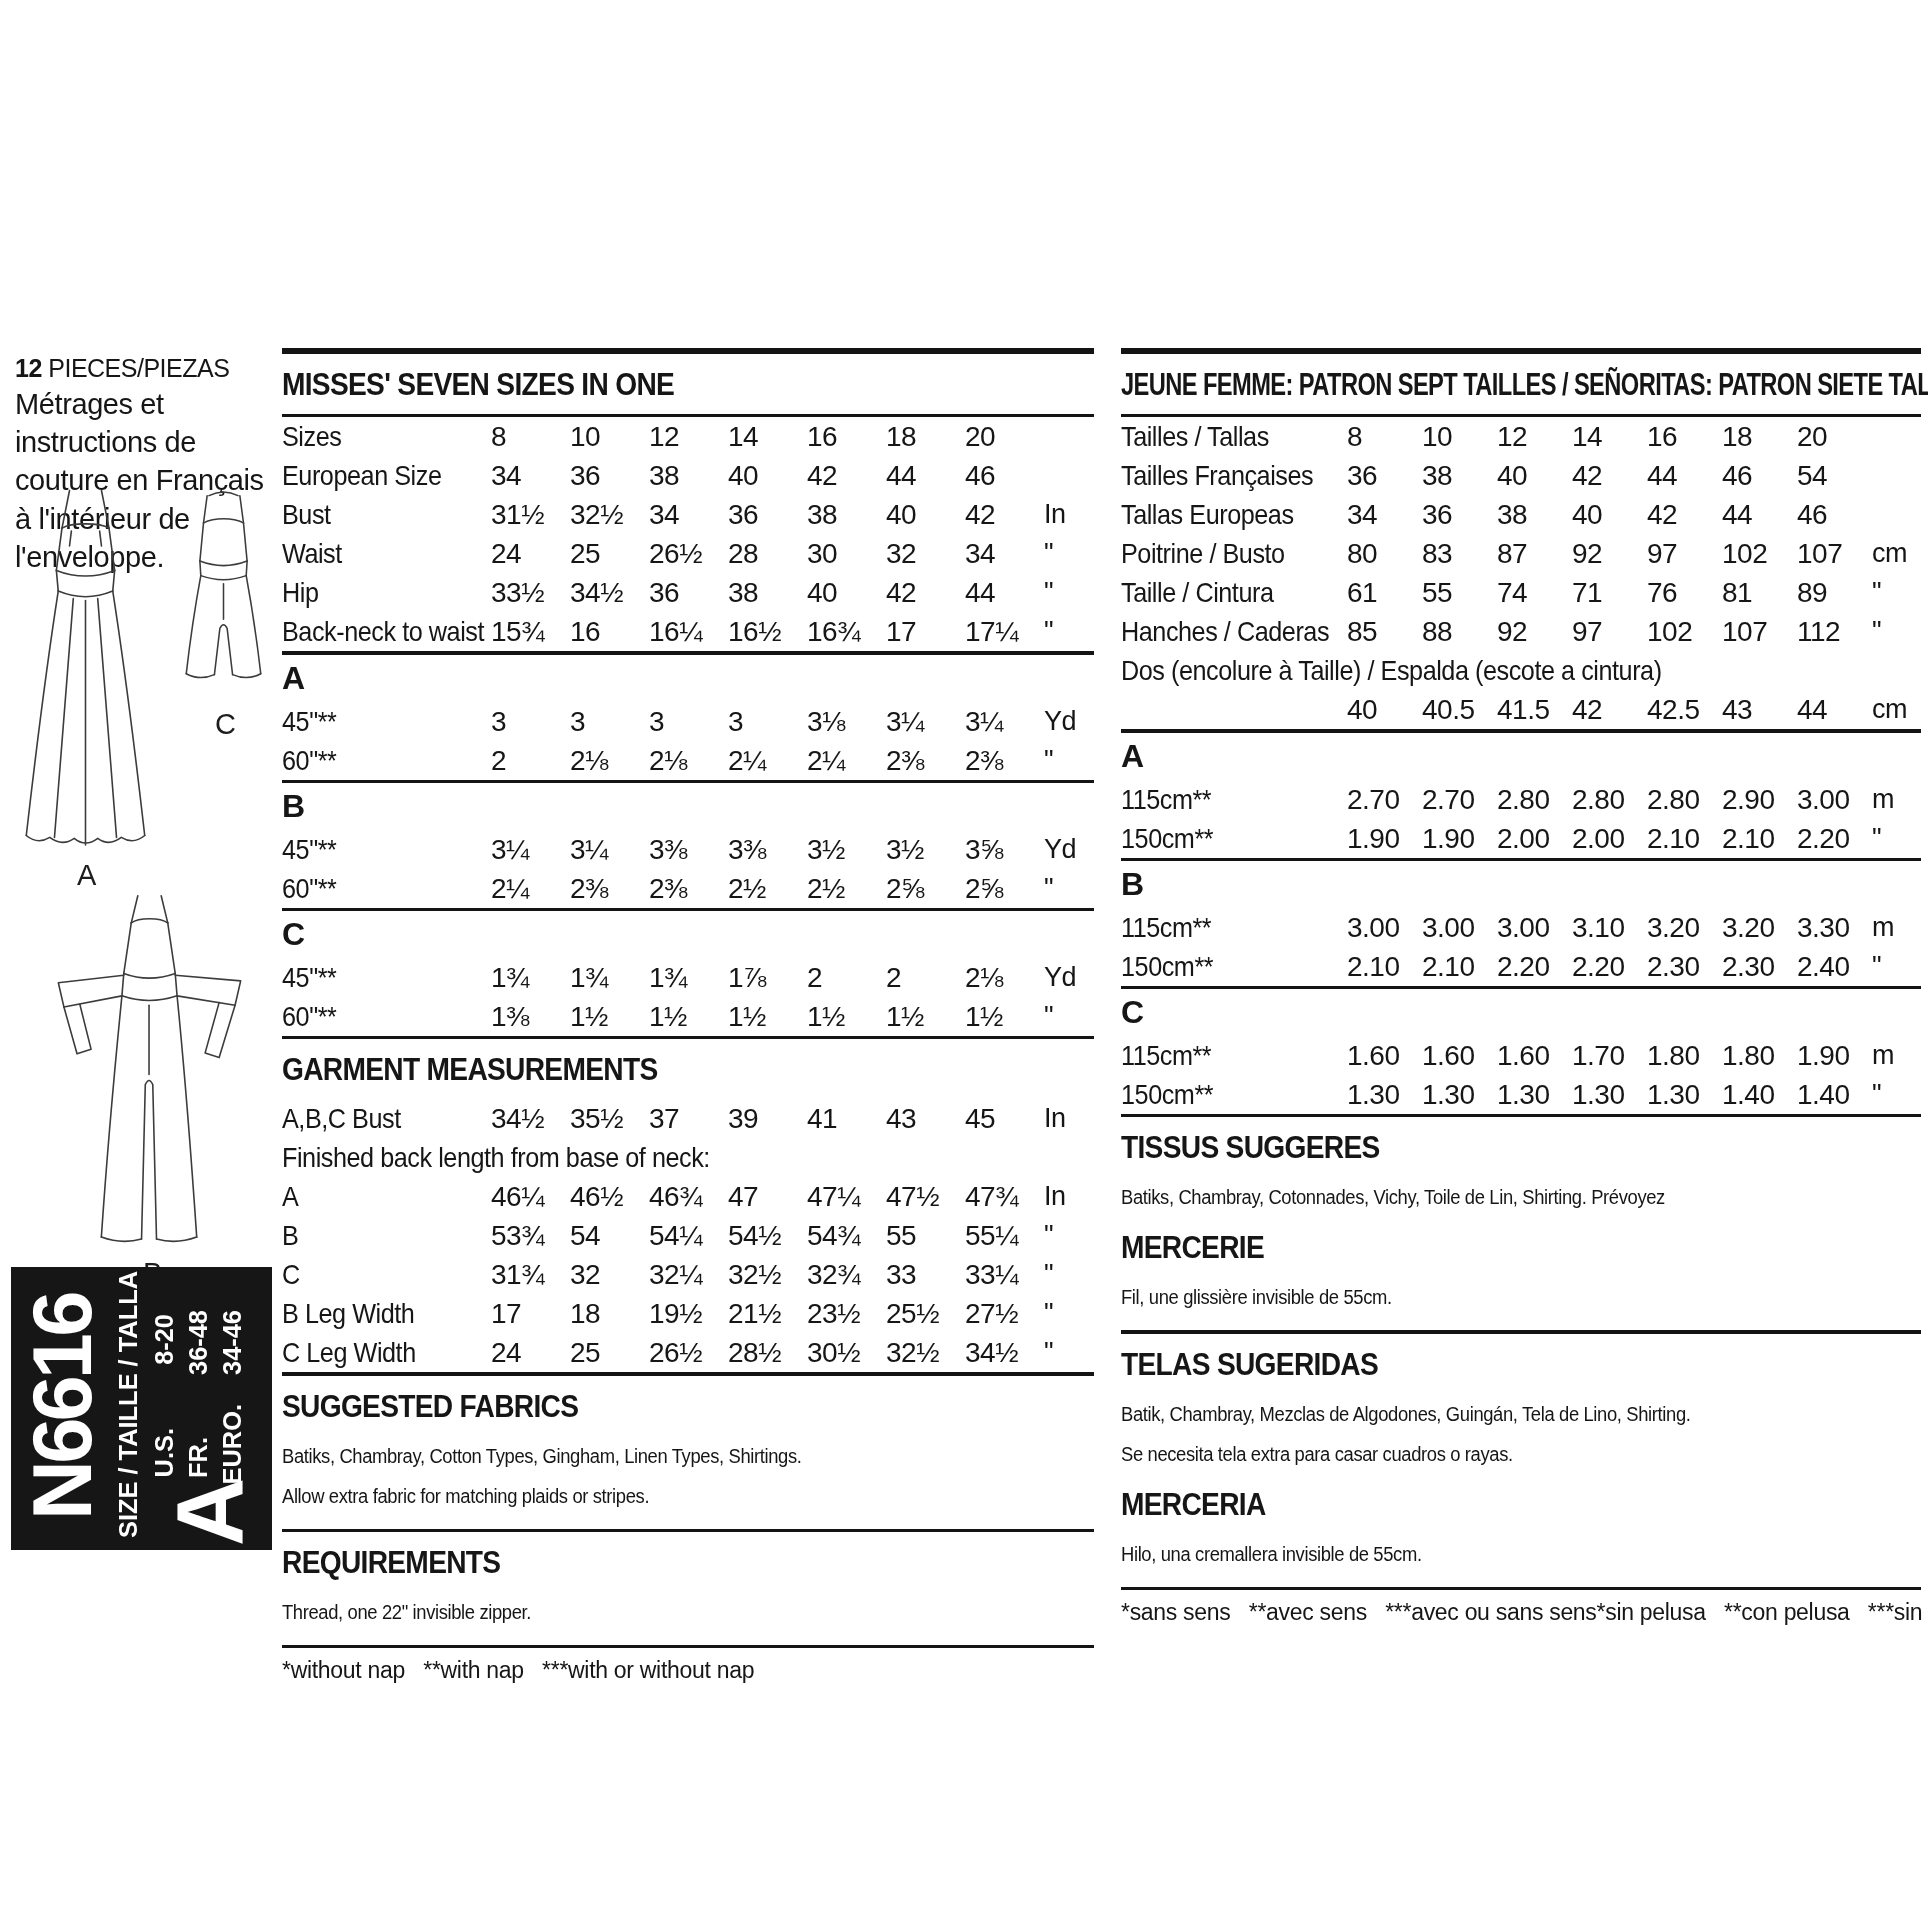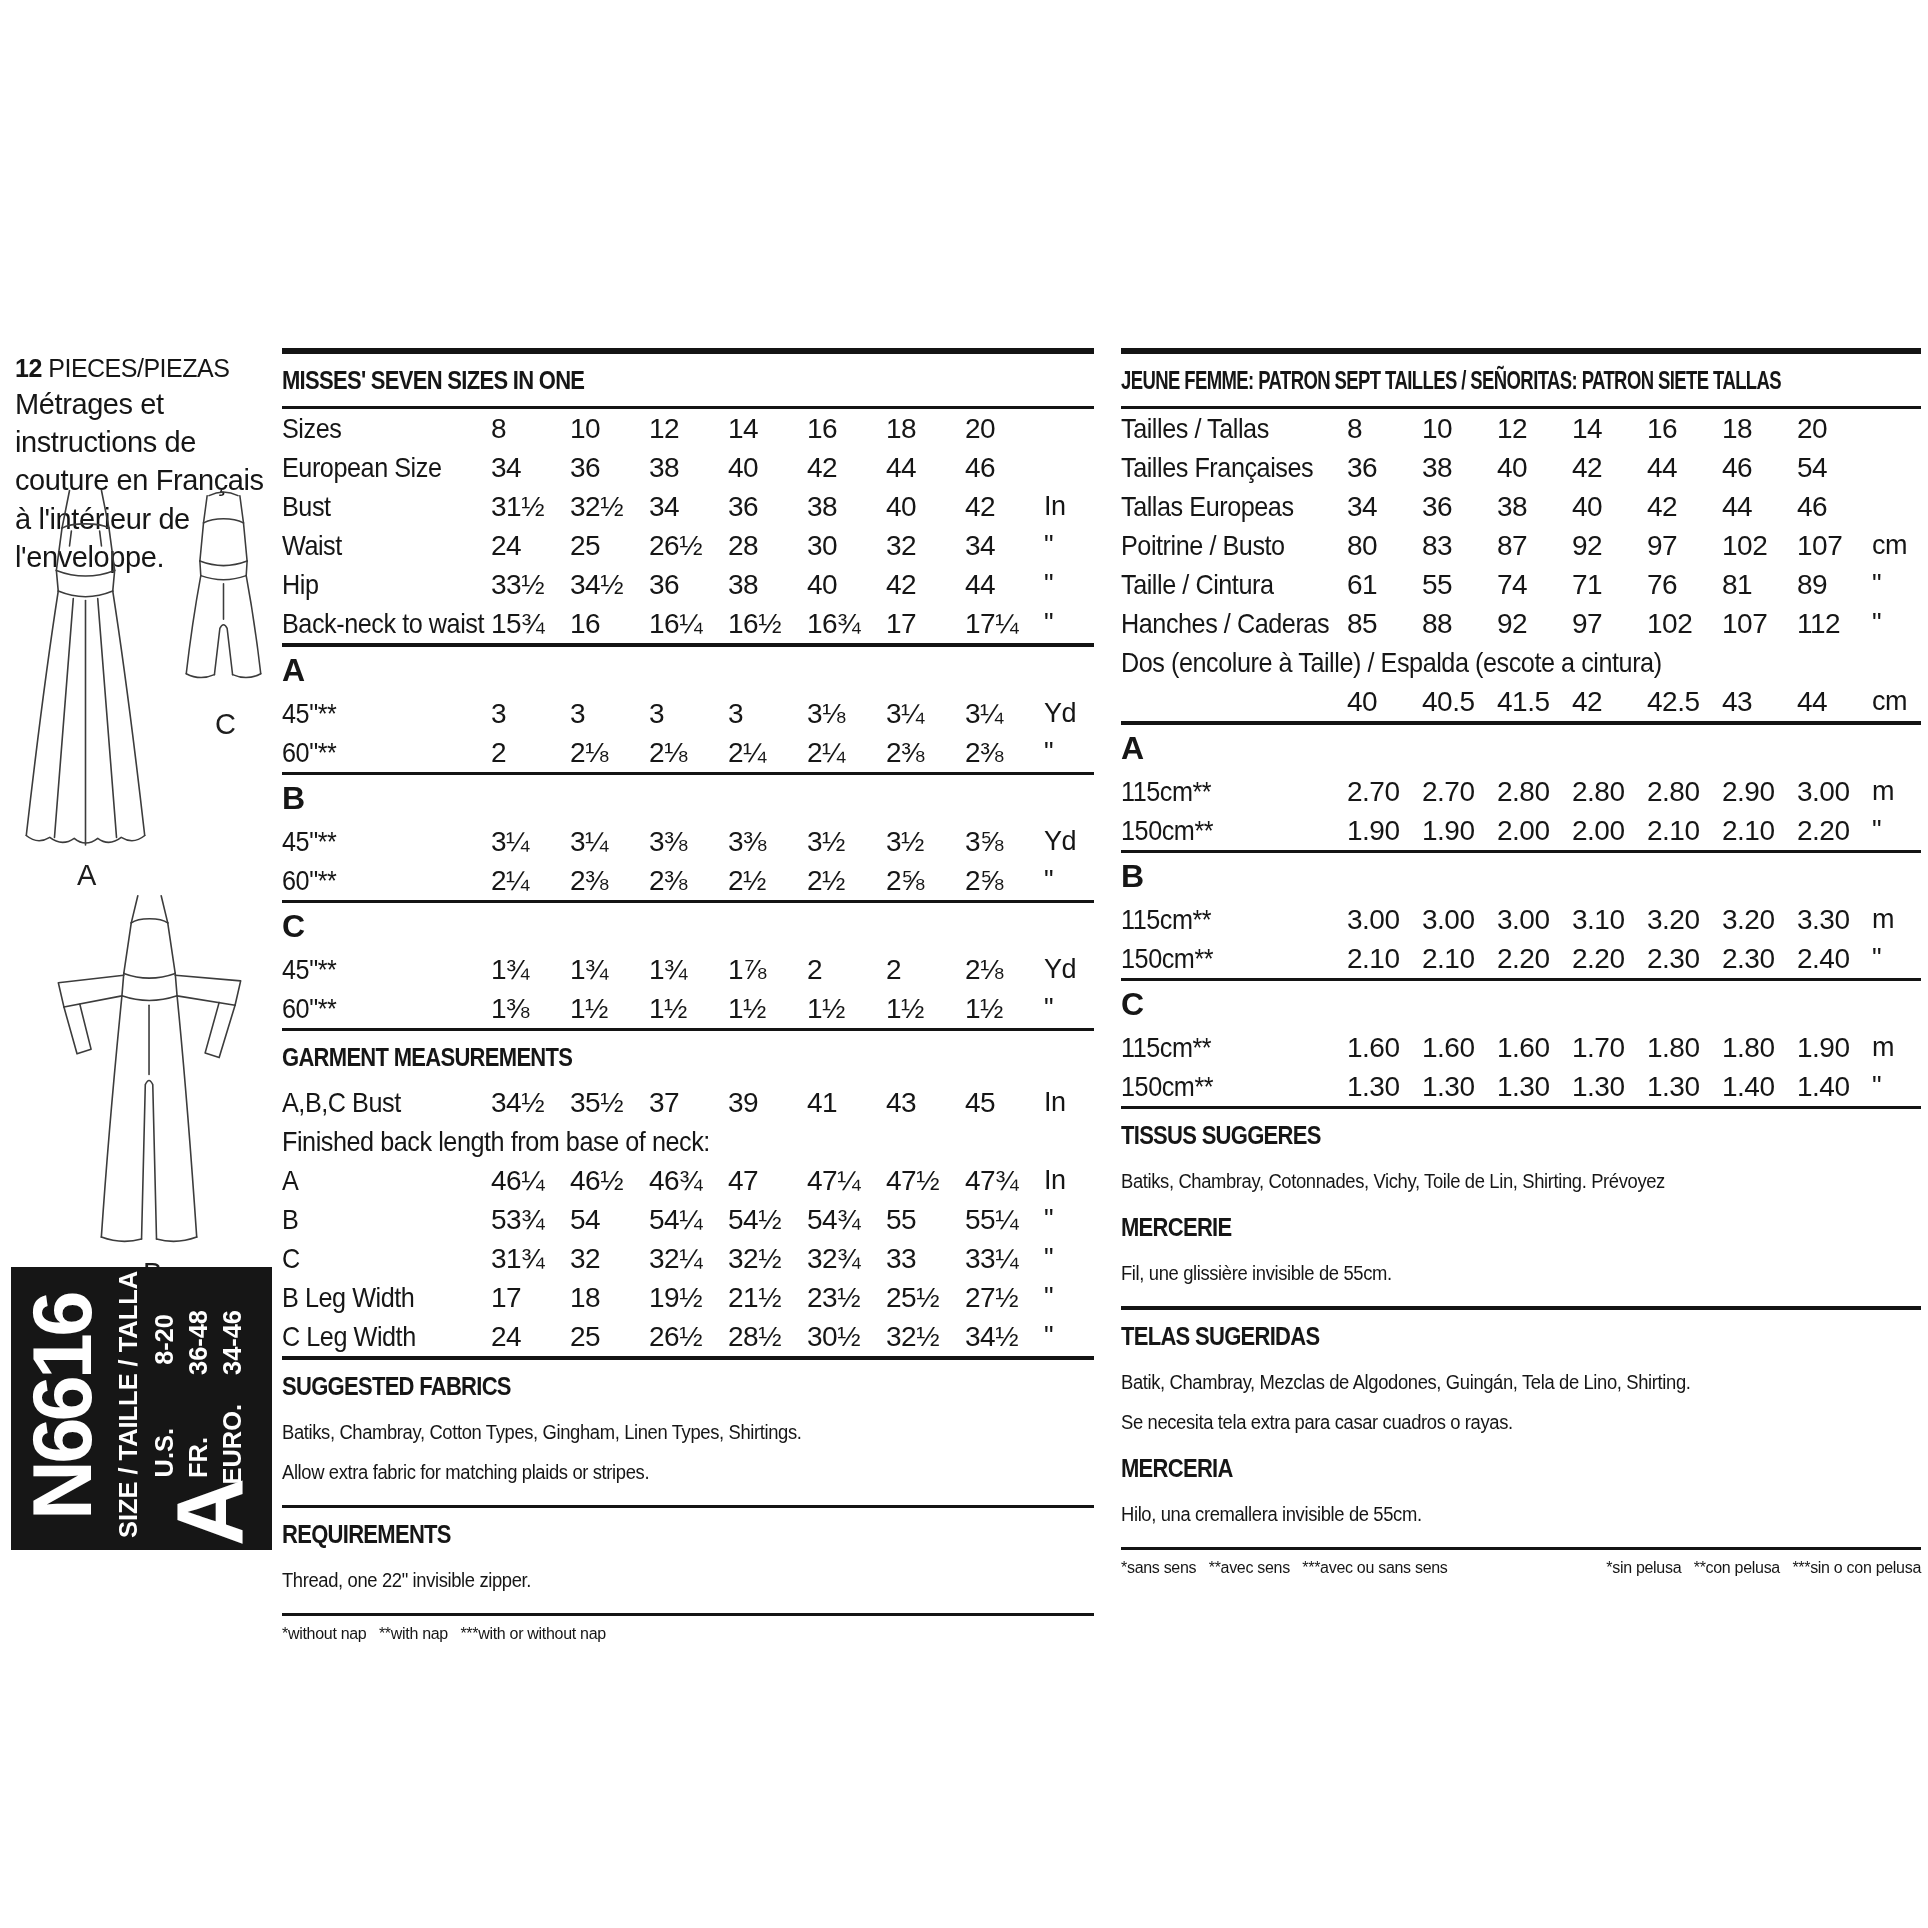--- a/index.html
+++ b/index.html
@@ -6,36 +6,36 @@
   .canvas{position:relative;width:1928px;height:1928px;background:#ffffff;
           font-family:"Liberation Sans","DejaVu Sans",sans-serif;color:#161616;overflow:hidden;}
   .col{position:absolute;}
   .mid{left:282px;top:348px;width:812px;}
   .right{left:1121px;top:348px;width:800px;}
   .rule{border:none;margin:0;height:0;}
   .r7{border-top:6.6px solid #141414;}
   .r5{border-top:4.7px solid #141414;}
   .r4{border-top:3.8px solid #141414;}
   .mt{margin-top:13px;}
-  .section-title{height:52px;display:flex;align-items:center;font-weight:bold;font-size:25px;letter-spacing:-0.8px;white-space:nowrap;}
+  .section-title{height:60px;display:flex;align-items:center;font-weight:bold;font-size:32px;letter-spacing:-0.8px;white-space:nowrap;}
   .section-title>span{display:inline-block;transform:scaleX(0.88);transform-origin:0 50%;}
   .section-title.xcond>span{transform:scaleX(0.74);}
   .trow{display:flex;align-items:center;height:39px;font-size:28px;letter-spacing:-0.5px;white-space:nowrap;}
   .tlabel{flex:none;display:inline-block;transform:scaleX(0.9);transform-origin:0 50%;}
   .mid .tlabel{width:209px;}
   .right .tlabel{width:226px;}
   .cells{flex:none;display:flex;}
   .mid .cell{flex:none;width:79px;}
   .right .cell{flex:none;width:75px;}
   .tunit{flex:none;font-size:27px;}
   .span-label{width:auto !important;}
   .view-letter{height:47px;display:flex;align-items:center;font-weight:bold;font-size:32px;}
   .pline{height:40px;display:flex;align-items:center;font-size:20px;letter-spacing:-0.4px;white-space:nowrap;}
   .pline>span{display:inline-block;transform:scaleX(0.92);transform-origin:0 50%;}
-  .footnote{padding-top:8.5px;font-size:16px;white-space:pre;letter-spacing:-0.3px;}
+  .footnote{padding-top:8.5px;font-size:23px;white-space:pre;letter-spacing:-0.3px;}
   .footnote-flex{display:flex;justify-content:space-between;}
   .footnote-flex span{white-space:pre;}
   
   .left-info{position:absolute;left:15px;top:354px;width:267px;}
   .pieces{font-size:25px;letter-spacing:-0.5px;}
   .pieces .num{font-weight:bold;}
   .note{font-size:29px;line-height:1.32;letter-spacing:-0.4px;margin-top:1.9px;}
   
   .drawing{position:absolute;}
   .drawing svg{display:block;}

